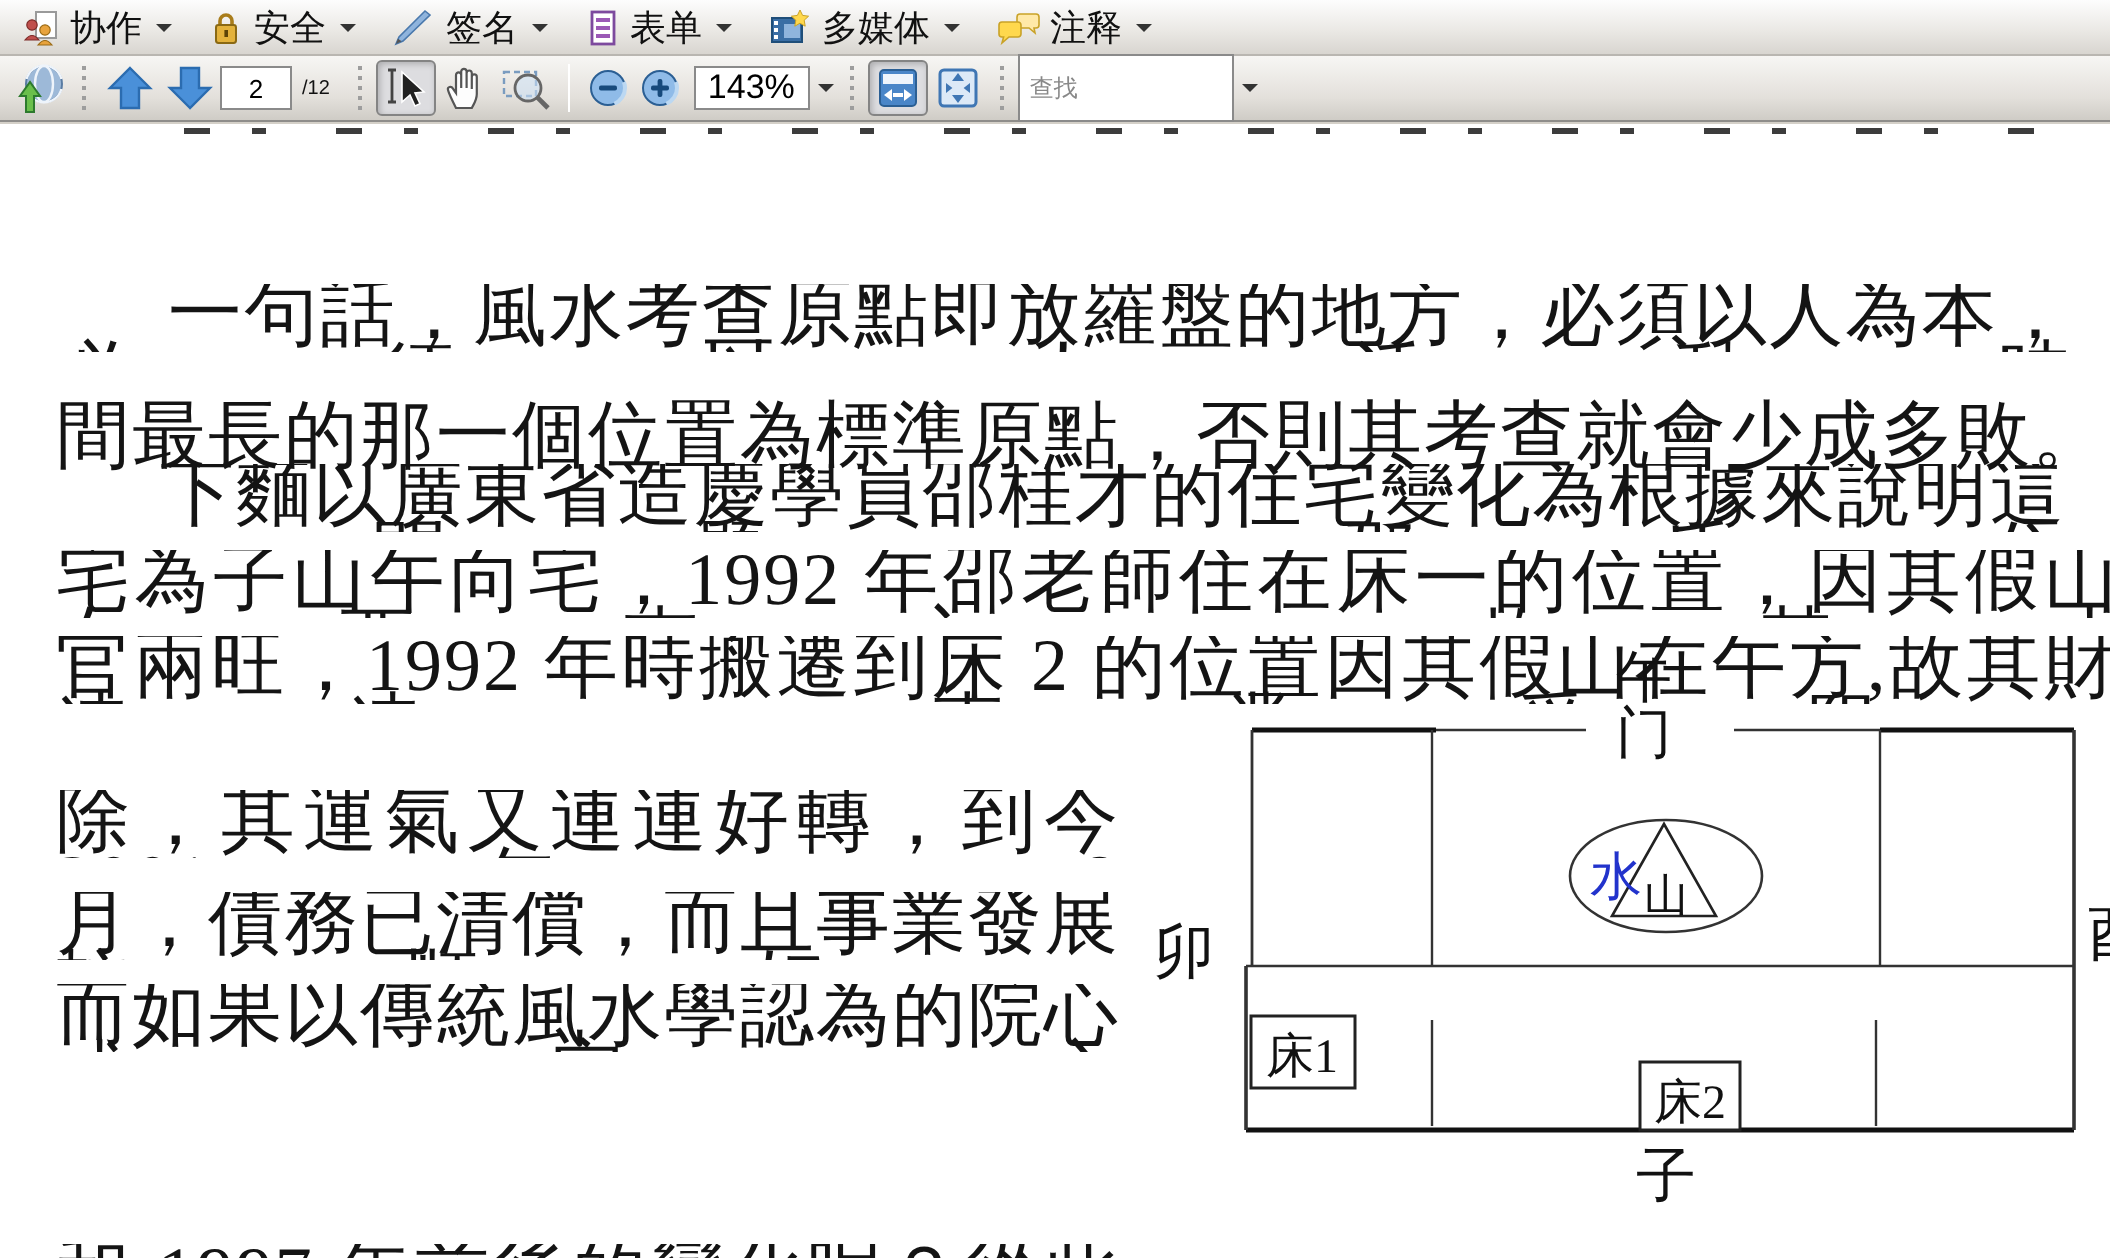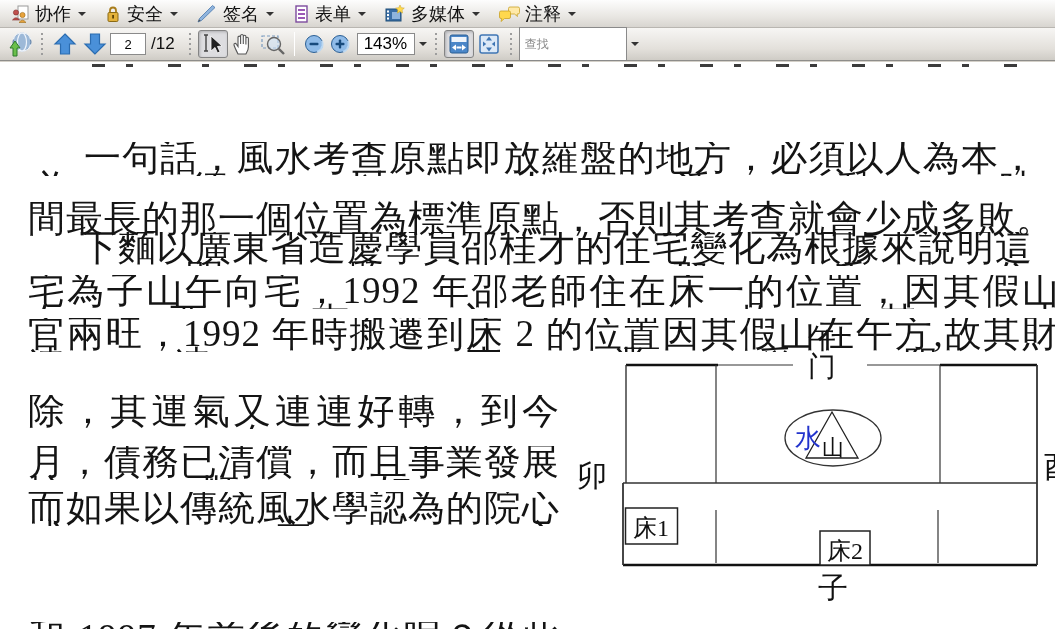--- a/index.html
+++ b/index.html
@@ -16,21 +16,21 @@
   .toolbar2 { height:33px; display:flex; align-items:center; padding-left:5px;
     background:linear-gradient(#f7f6f4,#e3e0db 65%,#cfccc6); border-bottom:1px solid #8e8d8a; }
   .tbtn { display:flex; align-items:center; justify-content:center; width:30px; height:28px; border:1px solid transparent; border-radius:3px; }
   .tbtn.pressed { background:#dddde0; border:1px solid #848484; box-shadow:inset 1px 1px 3px rgba(0,0,0,.22); }
   .grip { width:5px; height:22px; margin:0 5px;
     background-image:repeating-linear-gradient(180deg,#9d9d9d 0 2px,transparent 2px 5px);
     background-size:2px 100%; background-repeat:no-repeat; background-position:1px 0; }
   .sepline { width:1px; height:24px; background:#aaa; border-right:1px solid #fff; margin:0 6px; }
   .pagebox { width:36px; height:22px; border:1px solid #8a8a8a; background:#fff; text-align:center;
     font-size:13px; font-family:"Liberation Sans",sans-serif; }
-  .pagetotal { font-size:17px; color:#111; margin:0 8px 0 5px; }
+  .pagetotal { font-size:10px; color:#111; margin:0 8px 0 5px; }
   .zoombox { width:58px; height:22px; border:1px solid #8a8a8a; background:#fff; font-size:17px; padding:0 6px; }
   .findbox { width:108px; height:22px; border:1px solid #8a8a8a; background:#fff; font-size:12px; padding:16px 5px; color:#333; }
   .findbox::placeholder { color:#888; }
   .combo-arrow { display:flex; align-items:center; justify-content:center; width:14px; height:22px; }
 
   
   .doc { position:absolute; top:62px; left:0; width:1055px; height:567px; background:#fff; overflow:hidden;
     font-family:"Liberation Serif","DejaVu Serif",serif; color:#141414; }
   .cutline { position:absolute; top:2px; left:92px; width:945px; height:3px; opacity:.85;
     background:repeating-linear-gradient(90deg,#1a1a1a 0 13px,transparent 13px 34px,#1a1a1a 34px 41px,transparent 41px 76px); }

